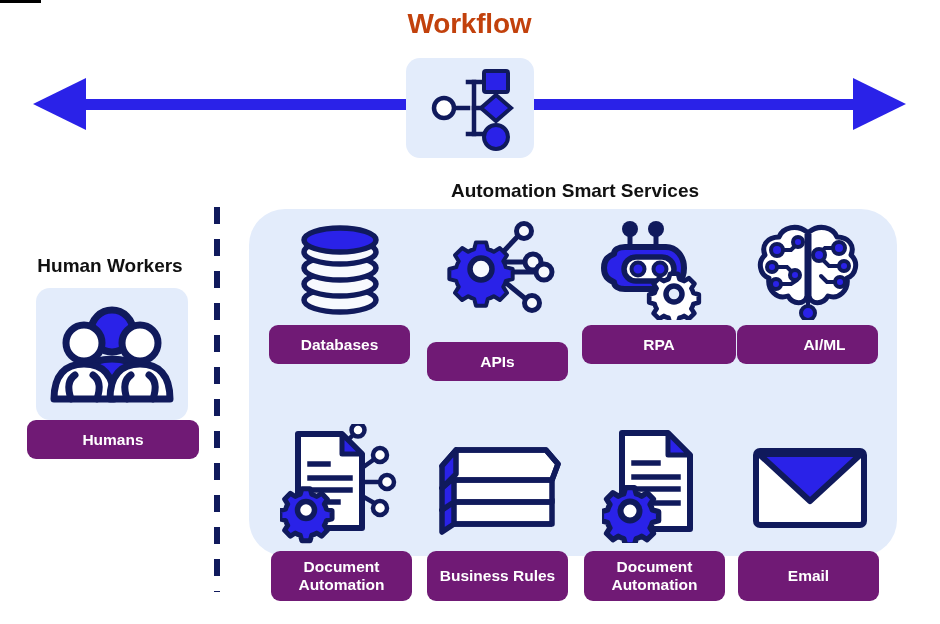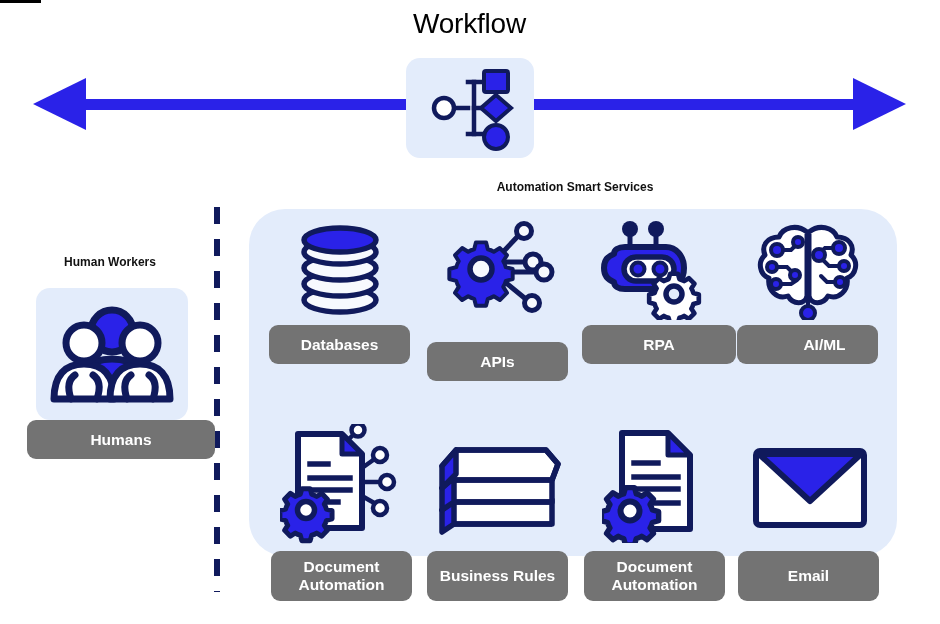--- a/index.html
+++ b/index.html
@@ -28,22 +28,22 @@
   }
 
   
   #page-title {
     position: absolute;
     left: 0;
     top: 8px;
     width: 939px;
     text-align: center;
     font-size: 28px;
-    font-weight: normal;
-    color: #000000;
+    font-weight: bold;
+    color: #c2410c;
     letter-spacing: -0.2px;
   }
 
   
   #arrow-layer {
     position: absolute;
     left: 0;
     top: 60px;
     width: 940px;
     height: 100px;
@@ -57,21 +57,21 @@
     width: 128px;
     height: 100px;
     background: #e3ecfb;
     border-radius: 14px;
   }
   #workflow-badge svg { display: block; }
 
   
   .caption {
     position: absolute;
-    font-size: 12px;
+    font-size: 19px;
     font-weight: bold;
     color: #111111;
     text-align: center;
     white-space: nowrap;
   }
   #caption-automation { left: 355px; top: 180px; width: 440px; }
   #caption-human      { left: 10px;  top: 255px; width: 200px; }
 
   
   #divider {
@@ -100,39 +100,39 @@
     position: absolute;
     left: 49px;
     top: 295px;
     width: 126px;
     height: 112px;
   }
   #humans-chip {
     position: absolute;
     left: 27px;
     top: 420px;
-    width: 188px;
+    width: 172px;
     height: 39px;
   }
 
   
   #automation-panel {
     position: absolute;
     left: 249px;
     top: 209px;
     width: 648px;
     height: 347px;
     background: #e3ecfb;
     border-radius: 36px;
   }
 
   
   .chip {
     position: absolute;
-    background: #737373;
+    background: #701a75;
     border-radius: 9px;
     color: #ffffff;
     font-size: 15.5px;
     font-weight: bold;
     display: flex;
     align-items: center;
     justify-content: center;
     text-align: center;
     line-height: 1.15;
     box-sizing: border-box;

